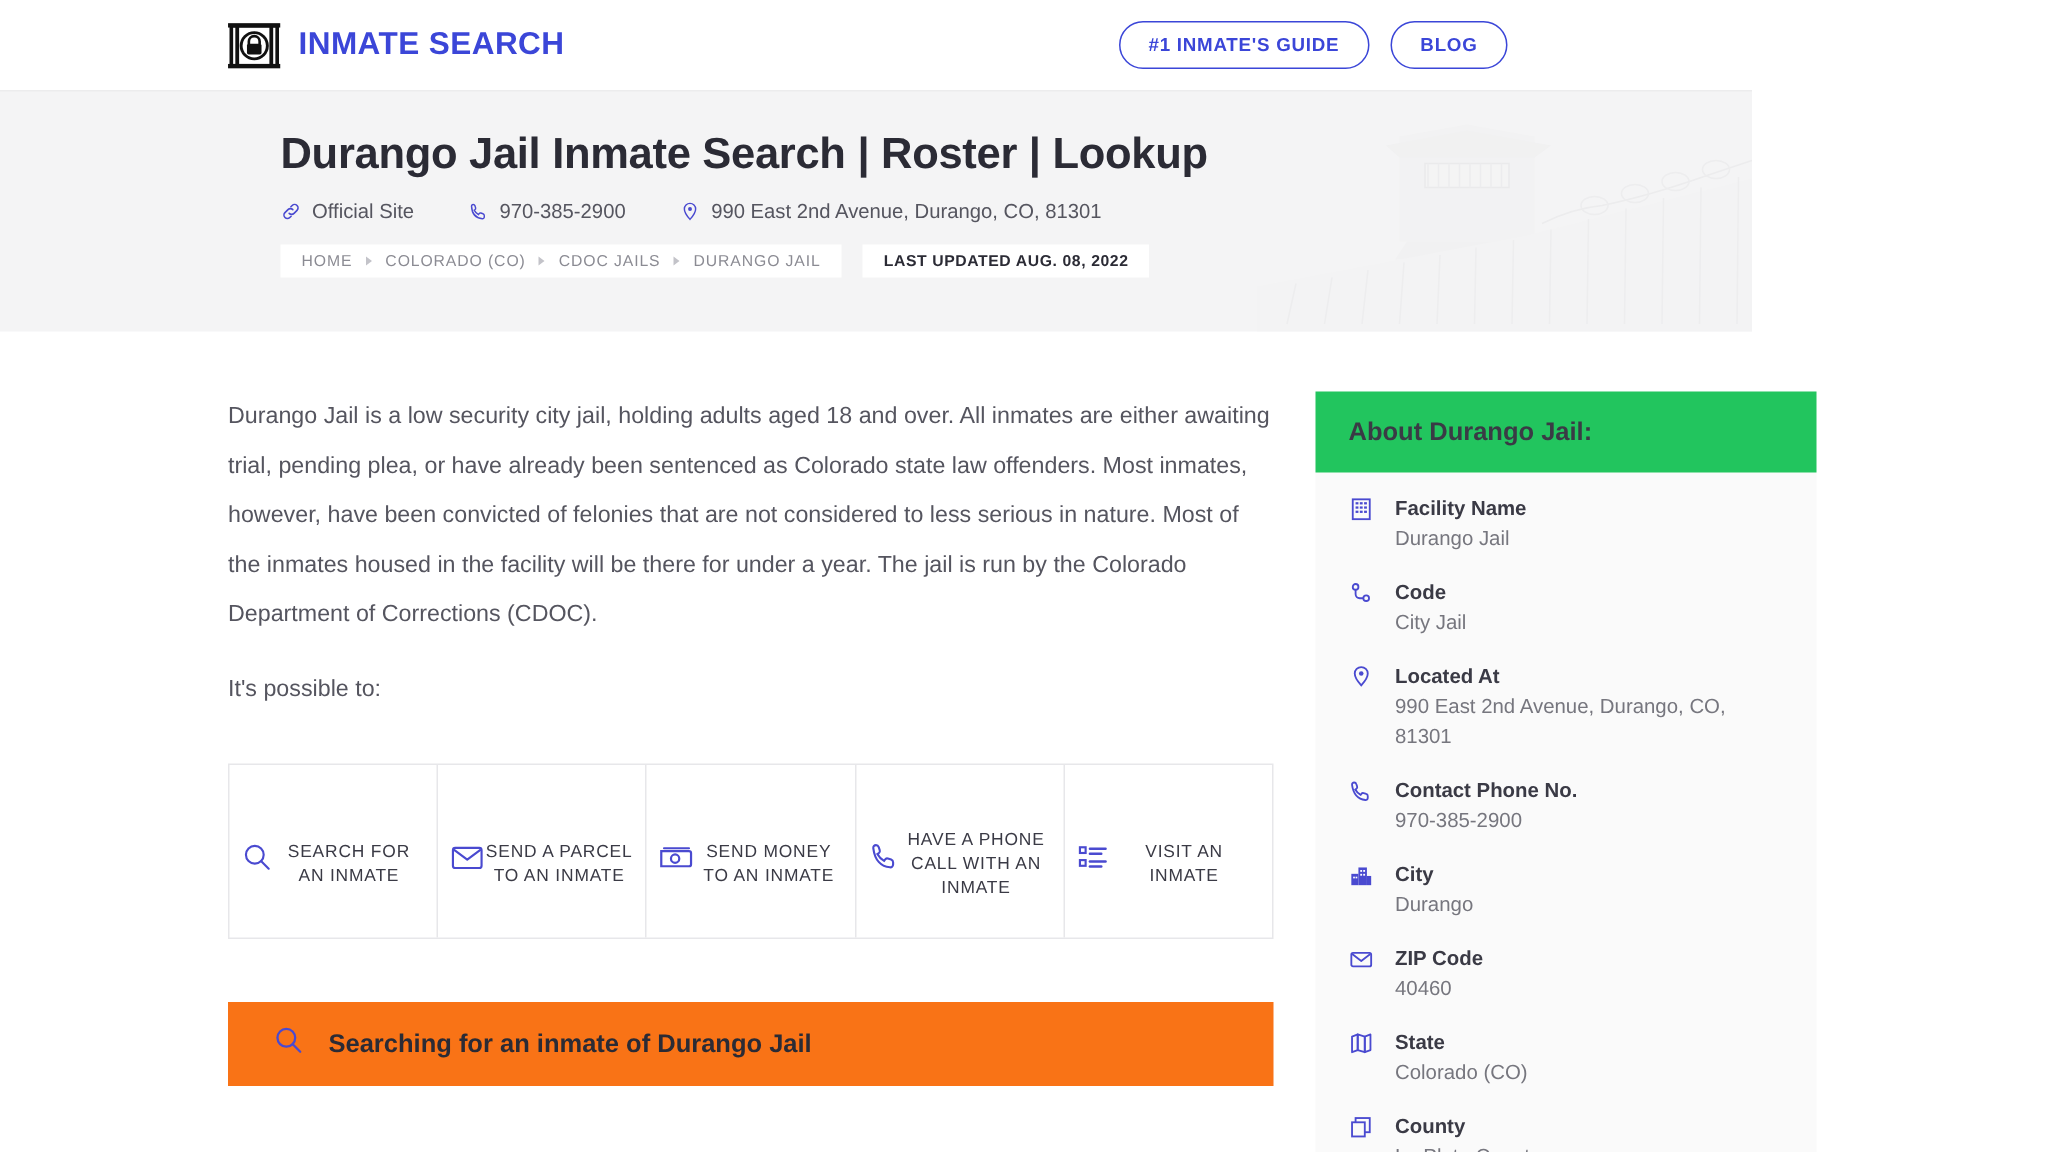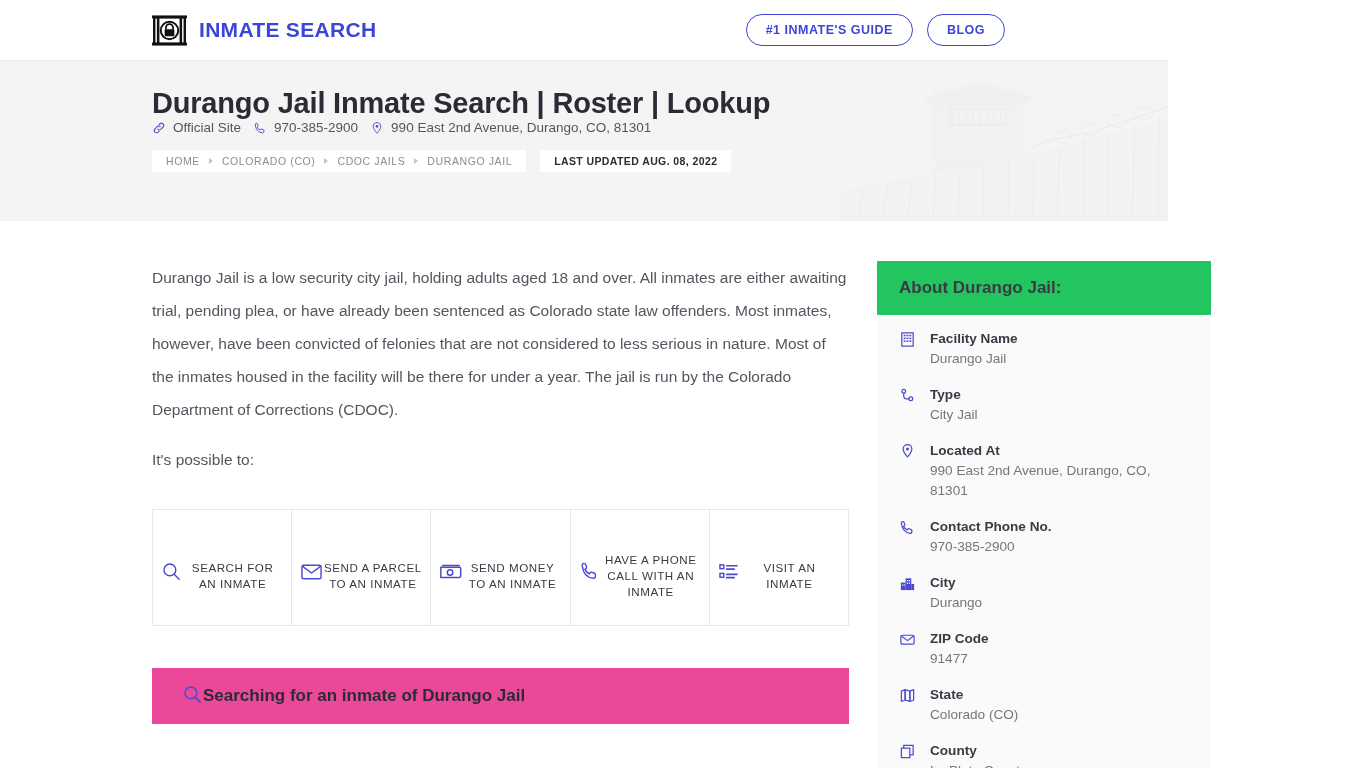--- a/index.html
+++ b/index.html
@@ -43,38 +43,40 @@
     cursor: pointer;
   }
 
   
   .hero {
     position: relative;
     height: 161px;
     background: #f4f4f5;
     border-top: 1px solid #ececed;
     overflow: hidden;
+    padding-left: 35px;
   }
   .hero-art {
     position: absolute;
     right: 0; top: 0;
     width: 330px; height: 161px;
     opacity: 0.5;
   }
   .hero-inner { position: relative; padding: 26px 0 0 152px; z-index: 2; }
   .hero-title {
     font-size: 29px;
     font-weight: bold;
     color: #2b2b35;
     letter-spacing: -0.2px;
   }
   .hero-meta {
     display: flex;
     align-items: center;
-    gap: 12px;
+    gap: 36px;
+    margin-top: 13px;
     font-size: 13.5px;
     color: #55555f;
   }
   .hero-meta .item { display: flex; align-items: center; gap: 7px; cursor: pointer; }
   .hero-meta svg { display: block; }
 
   .breadcrumb-row { display: flex; align-items: stretch; margin-top: 15px; height: 22px; }
   .crumbs {
     background: #ffffff;
     display: flex;
@@ -147,24 +149,25 @@
     font-size: 11.6px;
     letter-spacing: 0.55px;
     line-height: 16px;
     text-align: center;
     color: #3a3a45;
   }
 
   
   .section-bar {
     margin-top: 42px;
-    background: #ec4899;
+    background: #f97316;
     height: 56px;
     display: flex;
     align-items: center;
+    gap: 16px;
     padding: 0 30px;
   }
   .section-bar-title {
     font-size: 17px;
     font-weight: bold;
     color: #2b2b35;
   }
 
   
   .about-box { background: #fafafa; }
@@ -406,21 +409,21 @@
 
           <div class="about-row">
             <span class="about-icon">
               <svg width="17" height="17" viewBox="0 0 18 18">
                 <circle cx="5" cy="4.5" r="2" fill="none" stroke="#4a4ad0" stroke-width="1.3"></circle>
                 <circle cx="12.5" cy="12.5" r="2" fill="none" stroke="#4a4ad0" stroke-width="1.3"></circle>
                 <path d="M5 6.5v3c0 1.7 1.3 3 3 3h2.5" fill="none" stroke="#4a4ad0" stroke-width="1.3"></path>
               </svg>
             </span>
             <div>
-              <div class="about-label">Type</div>
+              <div class="about-label">Code</div>
               <div class="about-value">City Jail</div>
             </div>
           </div>
 
           <div class="about-row">
             <span class="about-icon">
               <svg width="17" height="17" viewBox="0 0 18 18">
                 <path d="M9 1.8c2.5 0 4.6 2 4.6 4.6 0 3.4-4.6 8.3-4.6 8.3S4.4 9.8 4.4 6.4C4.4 3.8 6.5 1.8 9 1.8z" fill="none" stroke="#4a4ad0" stroke-width="1.3"></path>
                 <circle cx="9" cy="6.4" r="1.6" fill="#4a4ad0"></circle>
               </svg>
@@ -467,21 +470,21 @@
 
           <div class="about-row">
             <span class="about-icon">
               <svg width="17" height="17" viewBox="0 0 18 18">
                 <rect x="2" y="4.5" width="14" height="9.5" rx="1.2" fill="none" stroke="#4a4ad0" stroke-width="1.3"></rect>
                 <path d="M2.6 5.3 9 10.2l6.4-4.9" fill="none" stroke="#4a4ad0" stroke-width="1.3" stroke-linejoin="round"></path>
               </svg>
             </span>
             <div>
               <div class="about-label">ZIP Code</div>
-              <div class="about-value">91477</div>
+              <div class="about-value">40460</div>
             </div>
           </div>
 
           <div class="about-row">
             <span class="about-icon">
               <svg width="17" height="17" viewBox="0 0 18 18">
                 <path d="M2.5 4.3 6.5 2.8v11L2.5 15.3z" fill="none" stroke="#4a4ad0" stroke-width="1.3" stroke-linejoin="round"></path>
                 <path d="M6.5 2.8 11.5 4.3v11L6.5 13.8z" fill="none" stroke="#4a4ad0" stroke-width="1.3" stroke-linejoin="round"></path>
                 <path d="M11.5 4.3 15.5 2.8v11l-4 1.5z" fill="none" stroke="#4a4ad0" stroke-width="1.3" stroke-linejoin="round"></path>
               </svg>

